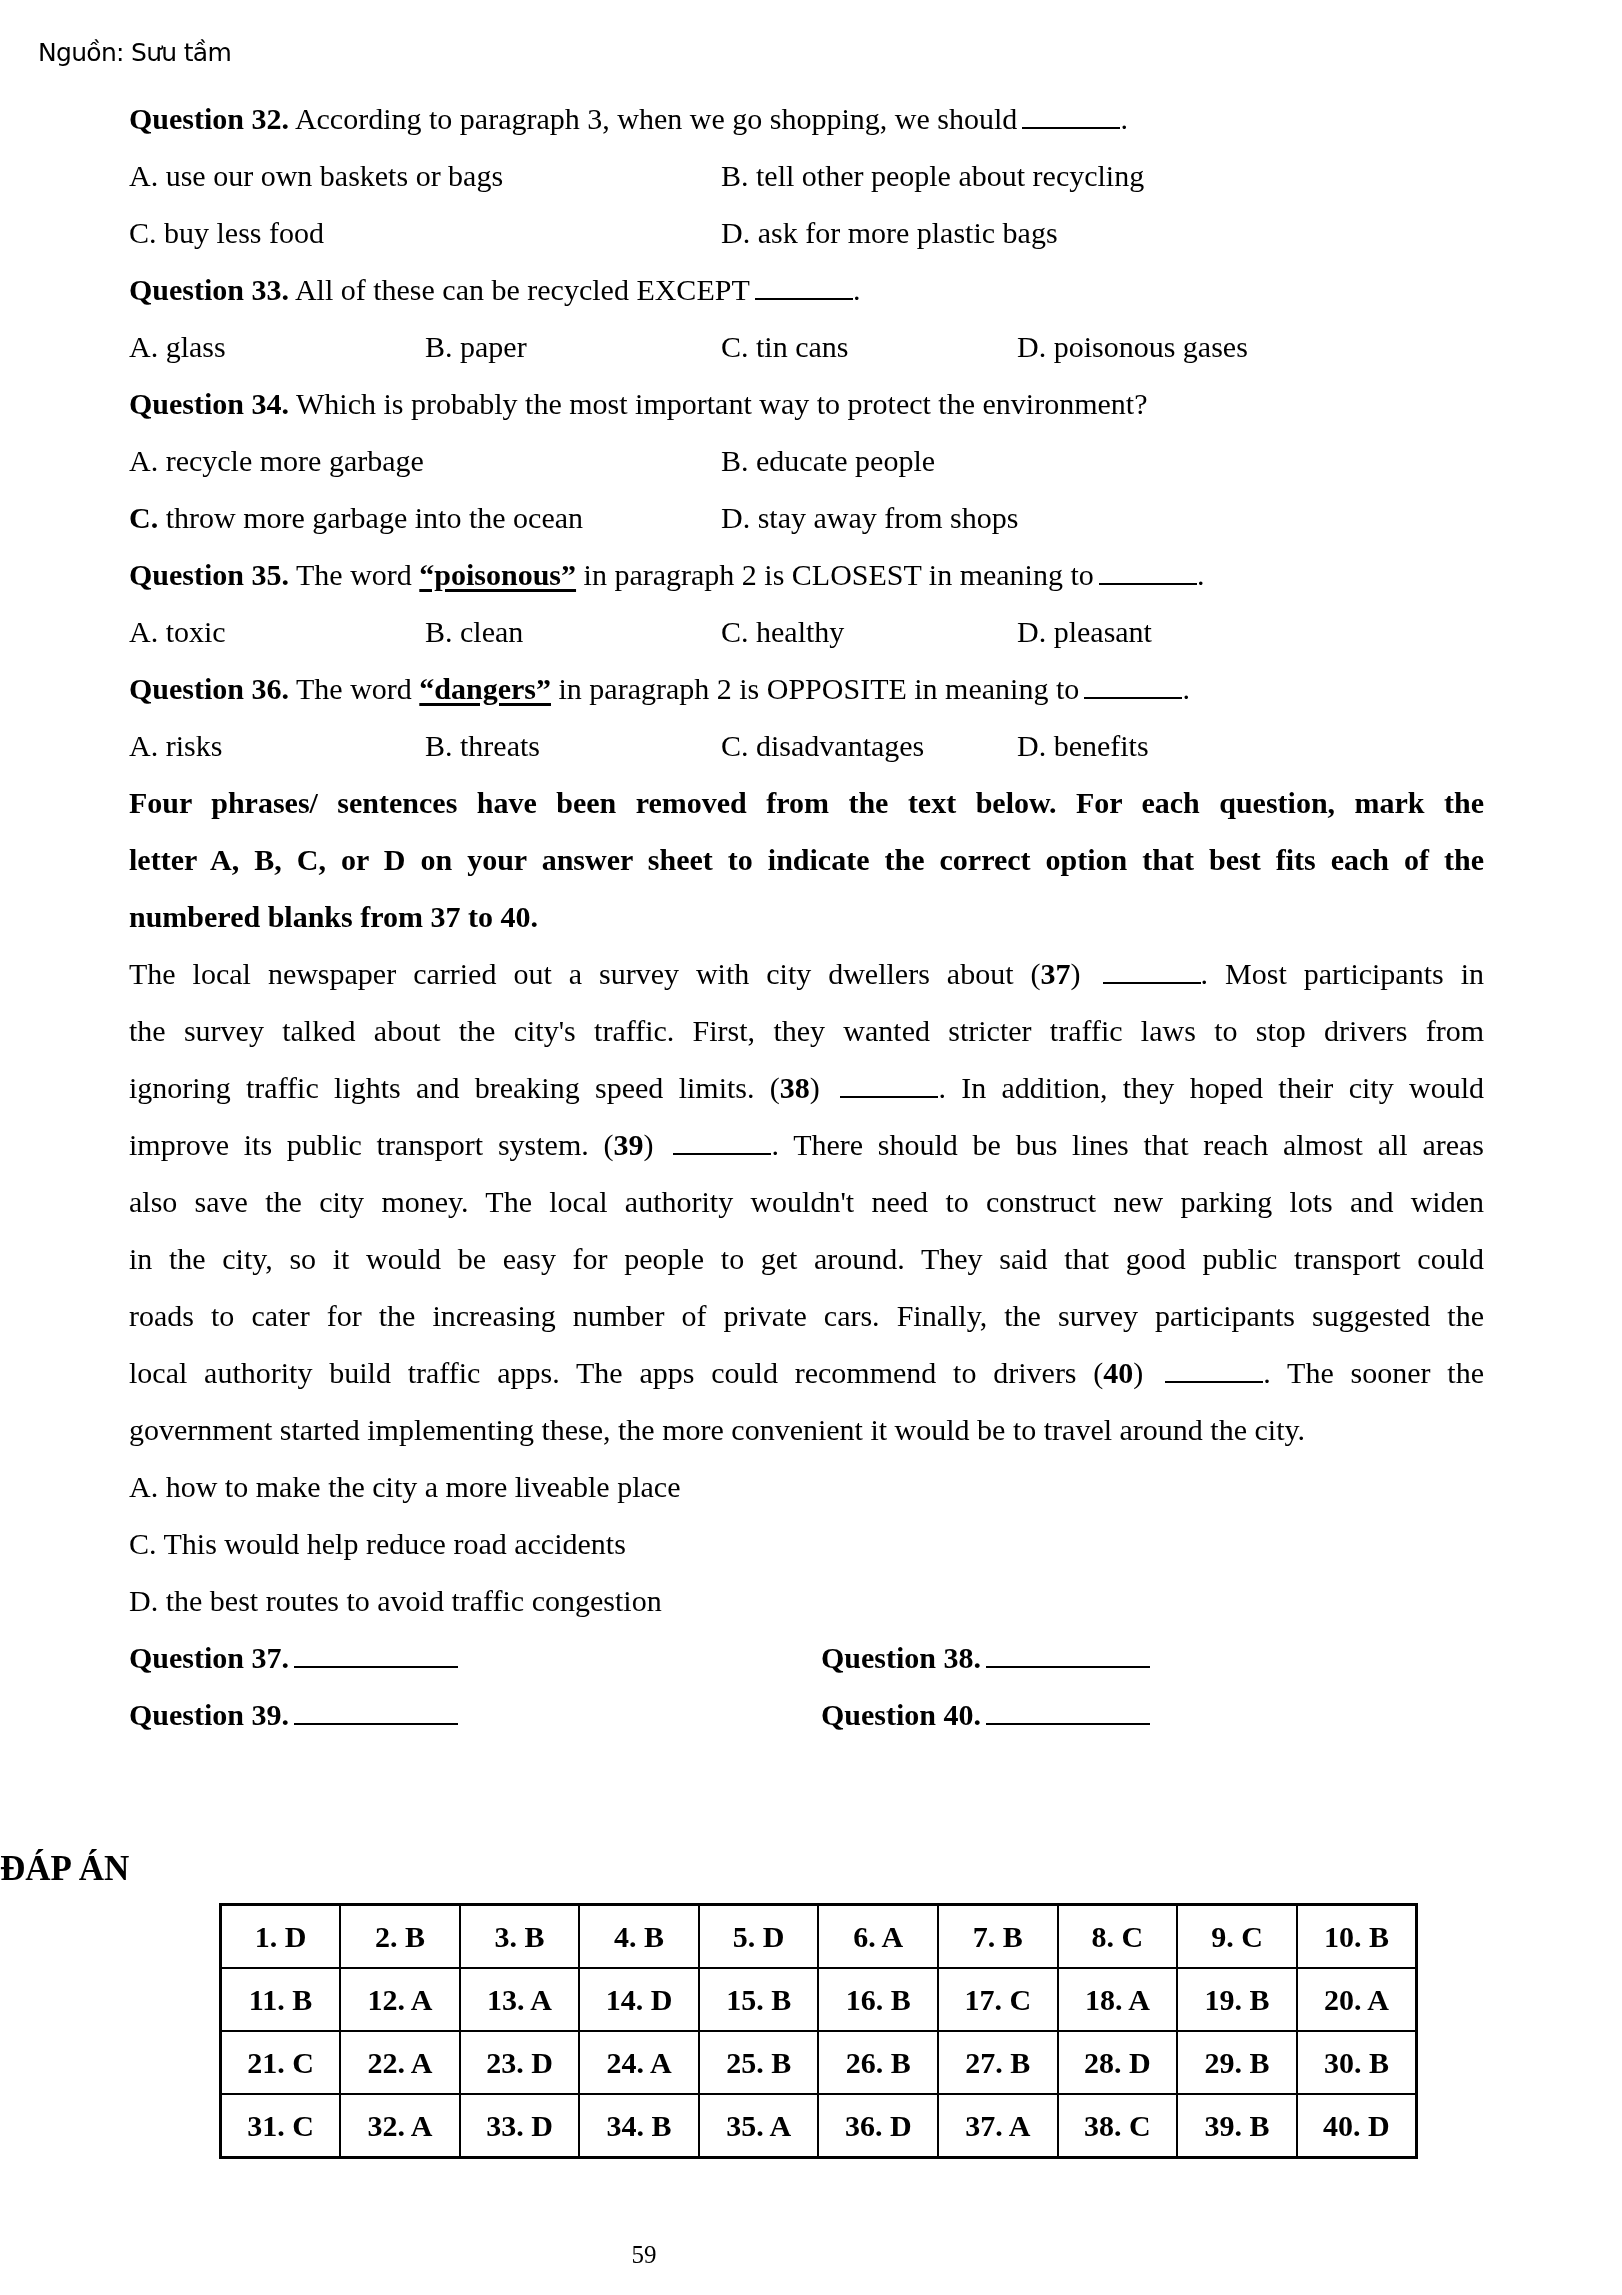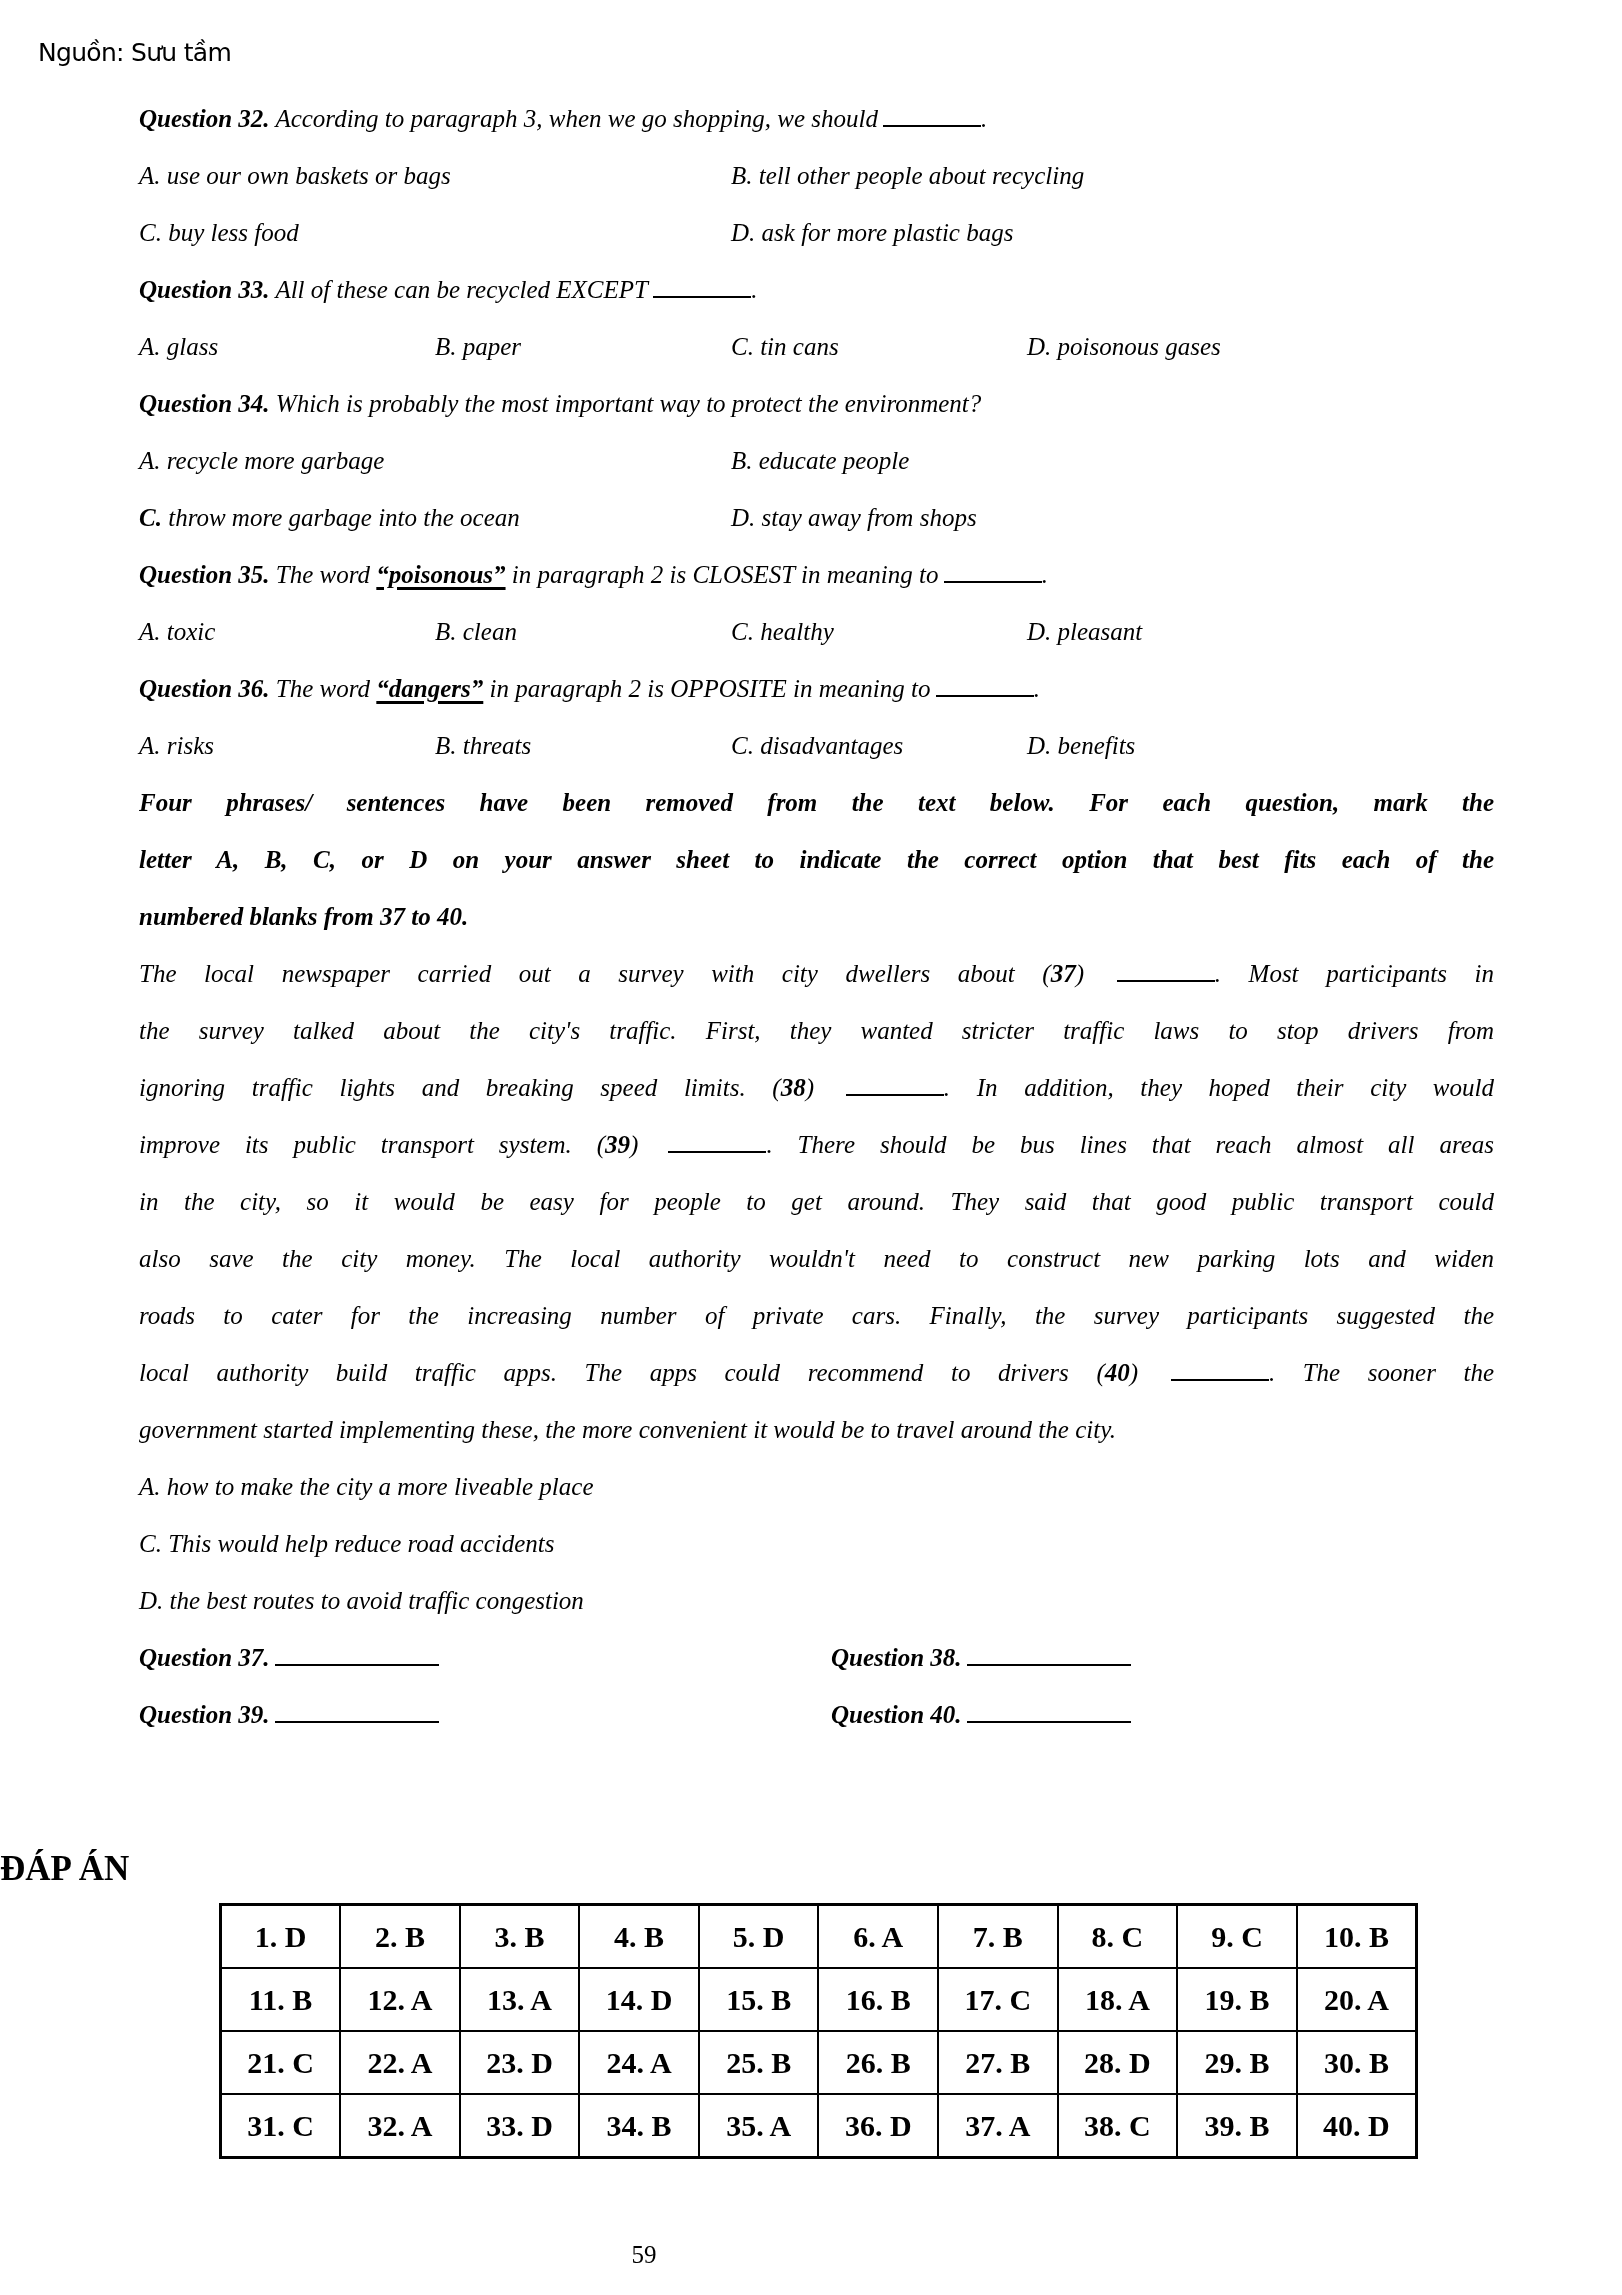--- a/index.html
+++ b/index.html
@@ -1,18 +1,18 @@
 <!DOCTYPE html>
 <html style="font-size:10.5px"><head>
 <meta charset="utf-8">
 <style>
   html, body { margin: 0; padding: 0; background: #ffffff; }
   body { width: 1623px; height: 2295px; position: relative; overflow: hidden; color: #000; }
   .src { position: absolute; left: 38px; top: 38px; font-family: "DejaVu Sans", sans-serif; font-size: 25px; letter-spacing: -0.7px; }
-  .content { position: absolute; left: 139px; top: 90px; width: 1355px; font-family: "Liberation Serif", serif; font-size: 25px; font-style: italic; }
+  .content { position: absolute; left: 129px; top: 90px; width: 1355px; font-family: "Liberation Serif", serif; font-size: 30px; }
   .line { height: 57px; line-height: 57px; white-space: nowrap; position: relative; }
   .b { font-weight: bold; }
   .u { text-decoration: underline; text-decoration-thickness: 2.6px; text-underline-offset: 3.9px; }
   .blank { display: inline-block; width: 98px; border-bottom: 2.6px solid #000; height: 26px; vertical-align: baseline; margin-left: 5.2px; }
   .blank.long { width: 164px; }
   .opt { position: absolute; top: 0; }
   .c0 { left: 0; } .c1 { left: 296px; } .c2 { left: 592px; } .c3 { left: 888px; }
   .para { text-align: justify; text-align-last: justify; white-space: normal; }
   .para.last { text-align-last: left; }
   .instr { font-weight: bold; }
@@ -87,22 +87,22 @@
   </div>
 
   <div class="line para instr">Four phrases/ sentences have been removed from the text below. For each question, mark the</div>
   <div class="line para instr">letter A, B, C, or D on your answer sheet to indicate the correct option that best fits each of the</div>
   <div class="line para instr last">numbered blanks from 37 to 40.</div>
 
   <div class="line para"><span>The local newspaper carried out a survey with city dwellers about (</span><span class="b">37</span><span>)</span> <span class="blank"></span><span>. Most participants in</span></div>
   <div class="line para">the survey talked about the city's traffic. First, they wanted stricter traffic laws to stop drivers from</div>
   <div class="line para"><span>ignoring traffic lights and breaking speed limits. (</span><span class="b">38</span><span>)</span> <span class="blank"></span><span>. In addition, they hoped their city would</span></div>
   <div class="line para"><span>improve its public transport system. (</span><span class="b">39</span><span>)</span> <span class="blank"></span><span>. There should be bus lines that reach almost all areas</span></div>
+  <div class="line para">also save the city money. The local authority wouldn't need to construct new parking lots and widen</div>
   <div class="line para">in the city, so it would be easy for people to get around. They said that good public transport could</div>
-  <div class="line para">also save the city money. The local authority wouldn't need to construct new parking lots and widen</div>
   <div class="line para">roads to cater for the increasing number of private cars. Finally, the survey participants suggested the</div>
   <div class="line para"><span>local authority build traffic apps. The apps could recommend to drivers (</span><span class="b">40</span><span>)</span> <span class="blank"></span><span>. The sooner the</span></div>
   <div class="line">government started implementing these, the more convenient it would be to travel around the city.</div>
 
   <div class="line">A. how to make the city a more liveable place</div>
   <div class="line">C. This would help reduce road accidents</div>
   <div class="line">D. the best routes to avoid traffic congestion</div>
 
   <div class="line b">
     <span class="opt c0"><span>Question 37.</span><span class="blank long"></span></span>

